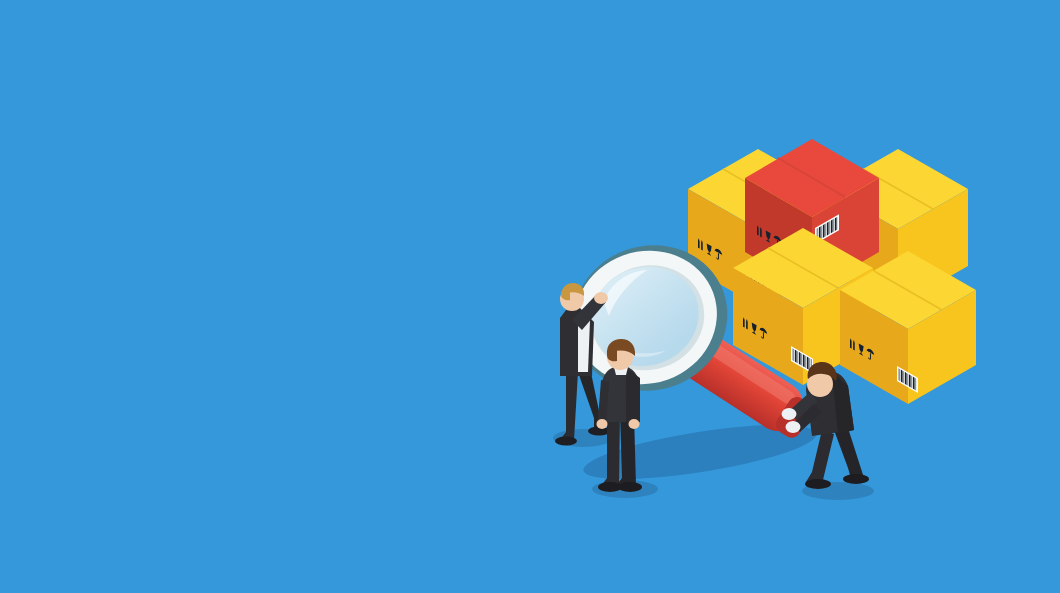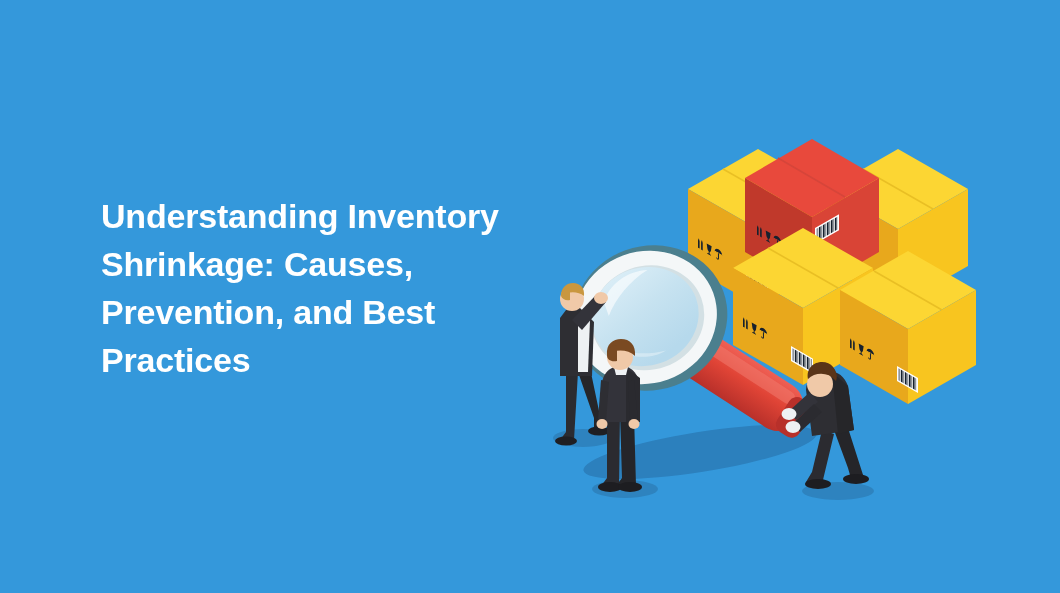--- a/index.html
+++ b/index.html
@@ -222,15 +222,14 @@
 
       <path d="M818,373 L830,376 L827,385 L818,382 Z" fill="#eef1f3"></path>
 
       <circle cx="820" cy="384" r="13" fill="#f0c9a8"></circle>
       <path d="M808,379 C806,368 814,362 822,362 C831,362 838,369 836,380 C828,372 815,372 808,379 Z" fill="#5a3418"></path>
       <path d="M830,366 C836,369 838,375 836,381 L826,372 Z" fill="#5a3418"></path>
     </g>
 
   </svg>
 
-  <h1 id="headline">Understanding Inventory Shrinkage: Causes, Prevention, and Best Practices</h1>
 
 </div>
 
 </body></html>

